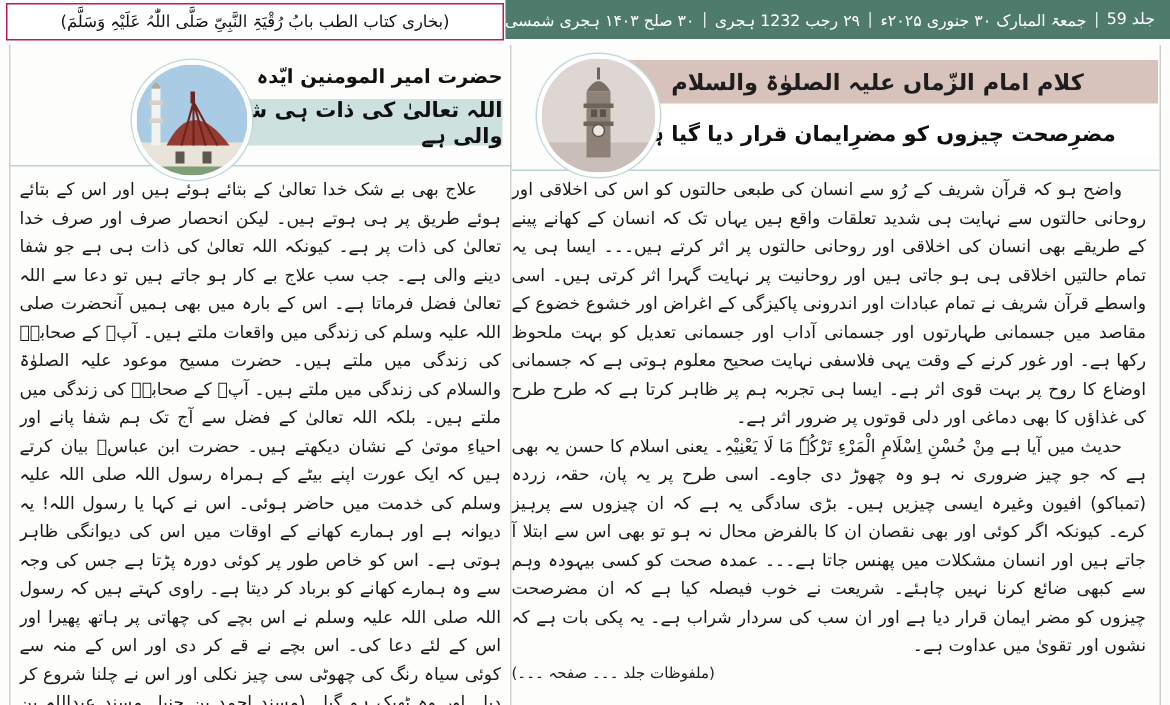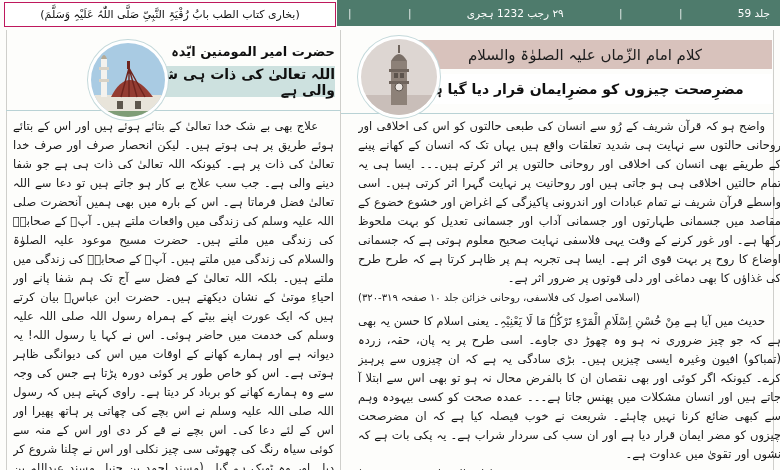--- a/index.html
+++ b/index.html
@@ -35,21 +35,21 @@
     border:3px solid #ffffff;box-shadow:0 0 0 1px #c3d8da;
     z-index:5;background:#fff;
   }
   .photo svg{display:block;}
   .photo-left{left:88px;top:40px;width:74px;height:74px;}
   .photo-right{left:358px;top:36px;width:76px;height:76px;}
   
   .band-rose{
     position:absolute;left:398px;top:40px;width:374px;height:29px;
     background:#d8c2bc;display:flex;align-items:center;justify-content:center;
-    font-size:15px;font-weight:normal;color:#1d1d1d;z-index:2;
+    font-size:15px;font-weight:bold;color:#1d1d1d;z-index:2;
   }
   .band-sub{
     position:absolute;left:398px;top:74px;width:374px;height:30px;
     background:#ffffff;display:flex;align-items:center;justify-content:center;
     font-size:14px;font-weight:bold;color:#101010;z-index:2;
   }
   
   .intro-line{
     position:absolute;left:170px;top:40px;width:165px;height:22px;
     font-size:13px;font-weight:bold;text-align:left;direction:rtl;
@@ -61,36 +61,38 @@
     background:#cde1df;display:flex;align-items:center;justify-content:center;
     font-size:14px;font-weight:bold;color:#101010;z-index:2;
   }
   
   .col-body{
     position:absolute;top:117px;height:353px;overflow:hidden;
     font-size:11.5px;line-height:19px;text-align:justify;direction:rtl;
     color:#1a1a1a;
   }
   .col-body.left{left:13px;width:321px;}
-  .col-body.right{left:358px;width:423px;}
+  .col-body.right{left:341px;width:423px;}
   .col-body p{margin:0;text-indent:16px;}
   .cite{
     display:block;text-align:left;font-size:10px;line-height:16px;
     margin:2px 0 6px;text-indent:0;color:#222;
   }
 </style>
 </head>
 <body>
 
 <div class="topbar">
   <span class="seg">جلد 59</span>
   <span class="sep">|</span>
+  <span class="seg">جمعۃ المبارک ۳۰ جنوری ۲۰۲۵ء</span>
   <span class="sep">|</span>
   <span class="seg">۲۹ رجب 1232 ہجری</span>
   <span class="sep">|</span>
+  <span class="seg">۳۰ صلح ۱۴۰۳ ہجری شمسی</span>
   <span class="sep">|</span>
 
 </div>
 
 <div class="citebox">
   <span>(بخاری کتاب الطب بابُ رُقْیَۃِ النَّبِیِّ صَلَّی اللّٰہُ عَلَیْہِ وَسَلَّمَ)</span>
 </div>
 
 <div class="vrule r1"></div>
 <div class="vrule r2"></div>
@@ -137,21 +139,20 @@
     <path d="M38 25 L30 54 M38 25 L38 54 M38 25 L46 54 M38 25 L54 54" stroke="#6e241d" stroke-width="1.4" fill="none"></path>
     <rect x="36" y="18" width="3" height="8" fill="#6e241d"></rect>
     <rect x="26" y="58" width="6" height="8" fill="#5d574d"></rect>
     <rect x="44" y="58" width="6" height="8" fill="#5d574d"></rect>
     <rect x="0" y="68" width="74" height="6" fill="#7f9d77"></rect>
   </svg>
 </div>
 
 <div class="col-body right">
   <p>واضح ہو کہ قرآن شریف کے رُو سے انسان کی طبعی حالتوں کو اس کی اخلاقی اور روحانی حالتوں سے نہایت ہی شدید تعلقات واقع ہیں یہاں تک کہ انسان کے کھانے پینے کے طریقے بھی انسان کی اخلاقی اور روحانی حالتوں پر اثر کرتے ہیں۔۔۔ ایسا ہی یہ تمام حالتیں اخلاقی ہی ہو جاتی ہیں اور روحانیت پر نہایت گہرا اثر کرتی ہیں۔ اسی واسطے قرآن شریف نے تمام عبادات اور اندرونی پاکیزگی کے اغراض اور خشوع خضوع کے مقاصد میں جسمانی طہارتوں اور جسمانی آداب اور جسمانی تعدیل کو بہت ملحوظ رکھا ہے۔ اور غور کرنے کے وقت یہی فلاسفی نہایت صحیح معلوم ہوتی ہے کہ جسمانی اوضاع کا روح پر بہت قوی اثر ہے۔ ایسا ہی تجربہ ہم پر ظاہر کرتا ہے کہ طرح طرح کی غذاؤں کا بھی دماغی اور دلی قوتوں پر ضرور اثر ہے۔</p>
-  <span class="cite">(اسلامی اصول کی فلاسفی، روحانی خزائن جلد ۱۰ صفحہ ۳۱۹-۳۲۰)</span>
   <p>حدیث میں آیا ہے مِنْ حُسْنِ اِسْلَامِ الْمَرْءِ تَرْکُہٗ مَا لَا یَعْنِیْہِ۔ یعنی اسلام کا حسن یہ بھی ہے کہ جو چیز ضروری نہ ہو وہ چھوڑ دی جاوے۔ اسی طرح پر یہ پان، حقہ، زردہ (تمباکو) افیون وغیرہ ایسی چیزیں ہیں۔ بڑی سادگی یہ ہے کہ ان چیزوں سے پرہیز کرے۔ کیونکہ اگر کوئی اور بھی نقصان ان کا بالفرض محال نہ ہو تو بھی اس سے ابتلا آ جاتے ہیں اور انسان مشکلات میں پھنس جاتا ہے۔۔۔ عمدہ صحت کو کسی بیہودہ وہم سے کبھی ضائع کرنا نہیں چاہئے۔ شریعت نے خوب فیصلہ کیا ہے کہ ان مضرصحت چیزوں کو مضر ایمان قرار دیا ہے اور ان سب کی سردار شراب ہے۔ یہ پکی بات ہے کہ نشوں اور تقویٰ میں عداوت ہے۔</p>
   <span class="cite">(ملفوظات جلد ۔۔۔ صفحہ ۔۔۔)</span>
 </div>
 
 <div class="col-body left">
   <p>علاج بھی بے شک خدا تعالیٰ کے بتائے ہوئے ہیں اور اس کے بتائے ہوئے طریق پر ہی ہوتے ہیں۔ لیکن انحصار صرف اور صرف خدا تعالیٰ کی ذات پر ہے۔ کیونکہ اللہ تعالیٰ کی ذات ہی ہے جو شفا دینے والی ہے۔ جب سب علاج بے کار ہو جاتے ہیں تو دعا سے اللہ تعالیٰ فضل فرماتا ہے۔ اس کے بارہ میں بھی ہمیں آنحضرت صلی اللہ علیہ وسلم کی زندگی میں واقعات ملتے ہیں۔ آپؐ کے صحابہؓ کی زندگی میں ملتے ہیں۔ حضرت مسیح موعود علیہ الصلوٰۃ والسلام کی زندگی میں ملتے ہیں۔ آپؑ کے صحابہؓ کی زندگی میں ملتے ہیں۔ بلکہ اللہ تعالیٰ کے فضل سے آج تک ہم شفا پانے اور احیاءِ موتیٰ کے نشان دیکھتے ہیں۔ حضرت ابن عباسؓ بیان کرتے ہیں کہ ایک عورت اپنے بیٹے کے ہمراہ رسول اللہ صلی اللہ علیہ وسلم کی خدمت میں حاضر ہوئی۔ اس نے کہا یا رسول اللہ! یہ دیوانہ ہے اور ہمارے کھانے کے اوقات میں اس کی دیوانگی ظاہر ہوتی ہے۔ اس کو خاص طور پر کوئی دورہ پڑتا ہے جس کی وجہ سے وہ ہمارے کھانے کو برباد کر دیتا ہے۔ راوی کہتے ہیں کہ رسول اللہ صلی اللہ علیہ وسلم نے اس بچے کی چھاتی پر ہاتھ پھیرا اور اس کے لئے دعا کی۔ اس بچے نے قے کر دی اور اس کے منہ سے کوئی سیاہ رنگ کی چھوٹی سی چیز نکلی اور اس نے چلنا شروع کر دیا۔ اور وہ ٹھیک ہو گیا۔ (مسند احمد بن حنبل مسند عبداللہ بن عباس۔ جلد اول صفحہ ۴۳۳۔ ایڈیشن ۱۹۹۸ء۔ حدیث نمبر ۲۴۳۳)</p>
 
 </div>
 
 </body></html>

